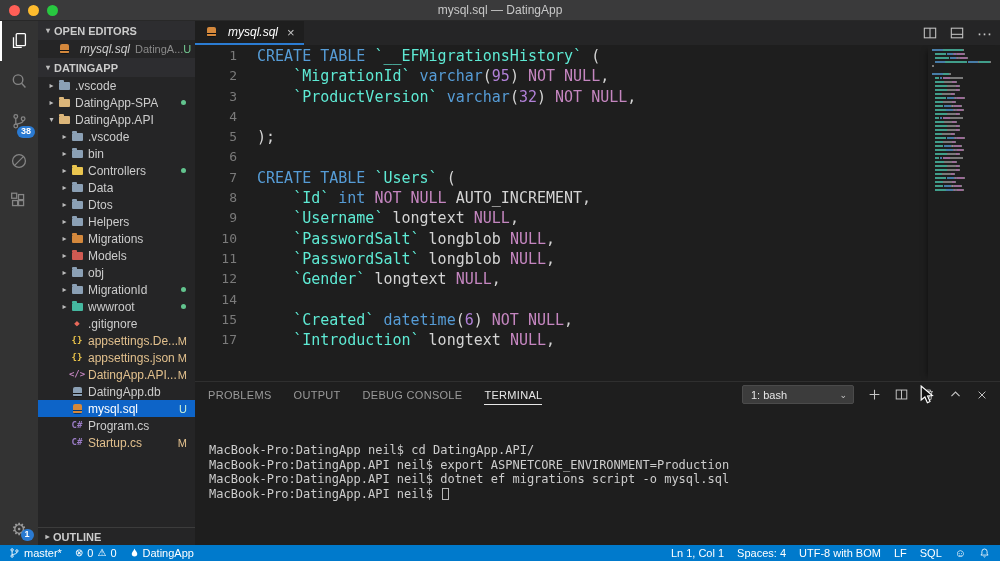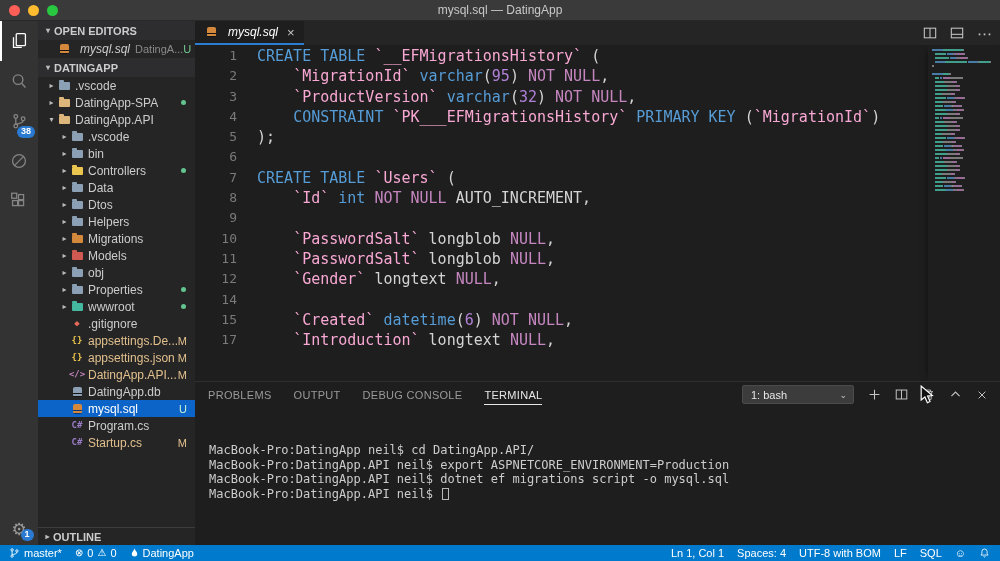--- a/index.html
+++ b/index.html
@@ -63,21 +63,21 @@
     font-size:12px; border-bottom:2px solid #2b7cd3; }
   .tab-label { font-style:italic; }
   .tab-close { color:#c5c5c5; font-size:13px; margin-left:3px; line-height:1; }
   .editor-actions { position:absolute; right:8px; top:0; height:24px; display:flex; align-items:center;
     gap:13px; color:#c5c5c5; }
   .code-area { flex:1; position:relative; overflow:hidden; font-family:"DejaVu Sans Mono", monospace;
     font-size:15px; padding-top:1px; }
   .code-line { display:flex; height:20.3px; line-height:20.3px; white-space:pre; }
   .gutter { width:42px; text-align:right; color:#7a7a7a; font-size:13px; flex:none; }
   .ctext { margin-left:20px; }
-  .tk-kw{color:#569cd6}.tk-ent{color:#f9a8d4}.tk-num{color:#b180d7}.tk-op{color:#c586c0}.tk-pln{color:#d4d4d4}
+  .tk-kw{color:#569cd6}.tk-ent{color:#5eead4}.tk-num{color:#b180d7}.tk-op{color:#c586c0}.tk-pln{color:#d4d4d4}
   .minimap { position:absolute; top:1px; right:0; bottom:0; width:72px; padding:3px 2px 0 4px; background:#1e1e1e;
     box-shadow:-5px 0 6px -5px rgba(0,0,0,.6); }
   .mm-line { display:flex; height:2px; margin-bottom:2px; }
   .mm-seg { height:2px; flex:none; opacity:.75; }
 
   
   .panel { height:164px; flex:none; border-top:1px solid #2f2f2f; display:flex; flex-direction:column; position:relative; }
   .panel-header { height:25px; flex:none; display:flex; align-items:center; padding-left:13px; }
   .panel-tab { font-size:11px; color:#9a9a9a; margin-right:22px; letter-spacing:.3px; padding:5px 0 3px;
     border-bottom:1px solid transparent; }
@@ -277,21 +277,21 @@
           <span class="ticon">
             <span class="icon-folder" style="--c: #8ba0b5;"></span>
           </span>
           <span class="label">obj</span>
         </div>
         <div class="tree-row" style="padding-left: 21px;">
           <span class="chev">▸</span>
           <span class="ticon">
             <span class="icon-folder" style="--c: #8ba0b5;"></span>
           </span>
-          <span class="label">Properties</span>
+          <span class="label">MigrationId</span>
           <span class="dot"></span>
         </div>
         <div class="tree-row" style="padding-left: 21px;">
           <span class="chev">▸</span>
           <span class="ticon">
             <span class="icon-folder" style="--c: #45b8a0;"></span>
           </span>
           <span class="label">wwwroot</span>
           <span class="dot"></span>
         </div>
@@ -389,26 +389,26 @@
         </span>
         <span style="font-size:15px; line-height:1;">⋯</span>
       </div>
     </div>
 
     <div class="code-area">
       <div id="code-lines">
           <div class="code-line"><span class="gutter">1</span><span class="ctext"><span class="tk-kw">CREATE TABLE </span><span class="tk-ent">`__EFMigrationsHistory`</span><span class="tk-pln"> (</span></span></div>
           <div class="code-line"><span class="gutter">2</span><span class="ctext"><span class="tk-pln">    </span><span class="tk-ent">`MigrationId`</span><span class="tk-pln"> </span><span class="tk-kw">varchar</span><span class="tk-pln">(</span><span class="tk-num">95</span><span class="tk-pln">) </span><span class="tk-op">NOT NULL</span><span class="tk-pln">,</span></span></div>
           <div class="code-line"><span class="gutter">3</span><span class="ctext"><span class="tk-pln">    </span><span class="tk-ent">`ProductVersion`</span><span class="tk-pln"> </span><span class="tk-kw">varchar</span><span class="tk-pln">(</span><span class="tk-num">32</span><span class="tk-pln">) </span><span class="tk-op">NOT NULL</span><span class="tk-pln">,</span></span></div>
-          <div class="code-line"><span class="gutter">4</span><span class="ctext"><span class="tk-pln">    </span><span class="tk-kw">CONSTRAINT </span><span class="tk-ent">`PK___EFMigrationsHistory`</span><span class="tk-pln"> </span><span class="tk-kw">PRIMARY KEY </span><span class="tk-pln">(</span><span class="tk-ent">`MigrationId`</span><span class="tk-pln">)</span></span></div>
+          <div class="code-line"><span class="gutter">4</span></div>
           <div class="code-line"><span class="gutter">5</span><span class="ctext"><span class="tk-pln">);</span></span></div>
           <div class="code-line"><span class="gutter">6</span><span class="ctext"></span></div>
           <div class="code-line"><span class="gutter">7</span><span class="ctext"><span class="tk-kw">CREATE TABLE </span><span class="tk-ent">`Users`</span><span class="tk-pln"> (</span></span></div>
           <div class="code-line"><span class="gutter">8</span><span class="ctext"><span class="tk-pln">    </span><span class="tk-ent">`Id`</span><span class="tk-pln"> </span><span class="tk-kw">int</span><span class="tk-pln"> </span><span class="tk-op">NOT NULL</span><span class="tk-pln"> AUTO_INCREMENT,</span></span></div>
-          <div class="code-line"><span class="gutter">9</span></div>
+          <div class="code-line"><span class="gutter">9</span><span class="ctext"><span class="tk-pln">    </span><span class="tk-ent">`Username`</span><span class="tk-pln"> longtext </span><span class="tk-op">NULL</span><span class="tk-pln">,</span></span></div>
           <div class="code-line"><span class="gutter">10</span><span class="ctext"><span class="tk-pln">    </span><span class="tk-ent">`PasswordSalt`</span><span class="tk-pln"> longblob </span><span class="tk-op">NULL</span><span class="tk-pln">,</span></span></div>
           <div class="code-line"><span class="gutter">11</span><span class="ctext"><span class="tk-pln">    </span><span class="tk-ent">`PasswordSalt`</span><span class="tk-pln"> longblob </span><span class="tk-op">NULL</span><span class="tk-pln">,</span></span></div>
           <div class="code-line"><span class="gutter">12</span><span class="ctext"><span class="tk-pln">    </span><span class="tk-ent">`Gender`</span><span class="tk-pln"> longtext </span><span class="tk-op">NULL</span><span class="tk-pln">,</span></span></div>
           <div class="code-line"><span class="gutter">14</span></div>
           <div class="code-line"><span class="gutter">15</span><span class="ctext"><span class="tk-pln">    </span><span class="tk-ent">`Created`</span><span class="tk-pln"> </span><span class="tk-kw">datetime</span><span class="tk-pln">(</span><span class="tk-num">6</span><span class="tk-pln">) </span><span class="tk-op">NOT NULL</span><span class="tk-pln">,</span></span></div>
           <div class="code-line"><span class="gutter">17</span><span class="ctext"><span class="tk-pln">    </span><span class="tk-ent">`Introduction`</span><span class="tk-pln"> longtext </span><span class="tk-op">NULL</span><span class="tk-pln">,</span></span></div>
         </div>
       <div class="minimap" id="minimap">
           <div class="mm-line">
             <span class="mm-seg" style="width: 11.05px; background: rgb(86, 156, 214);"></span>

